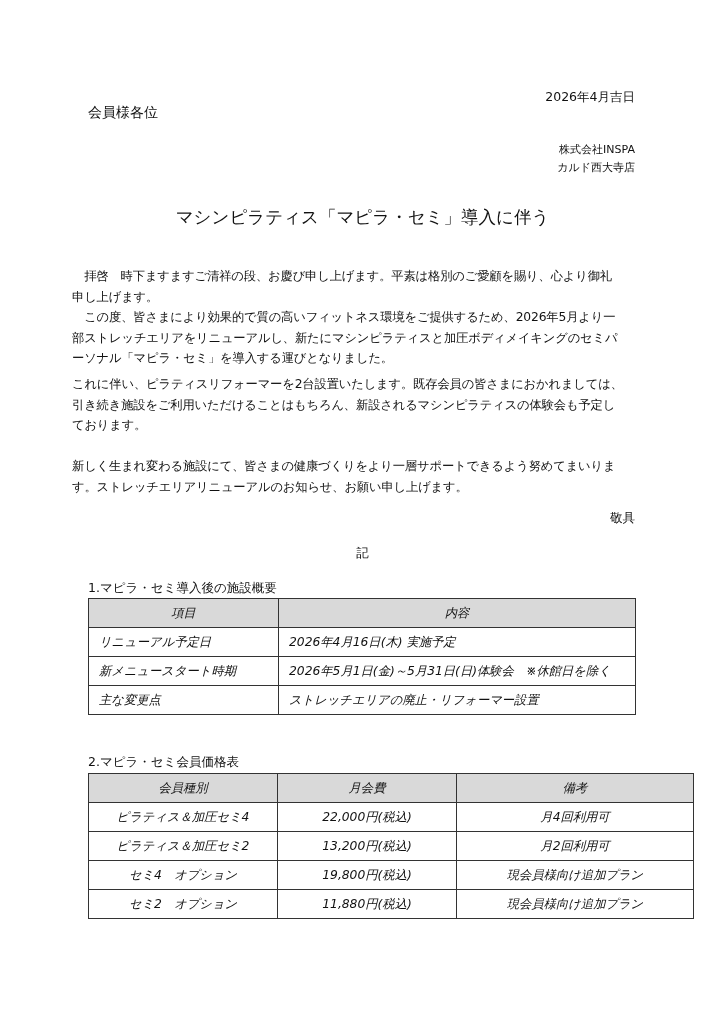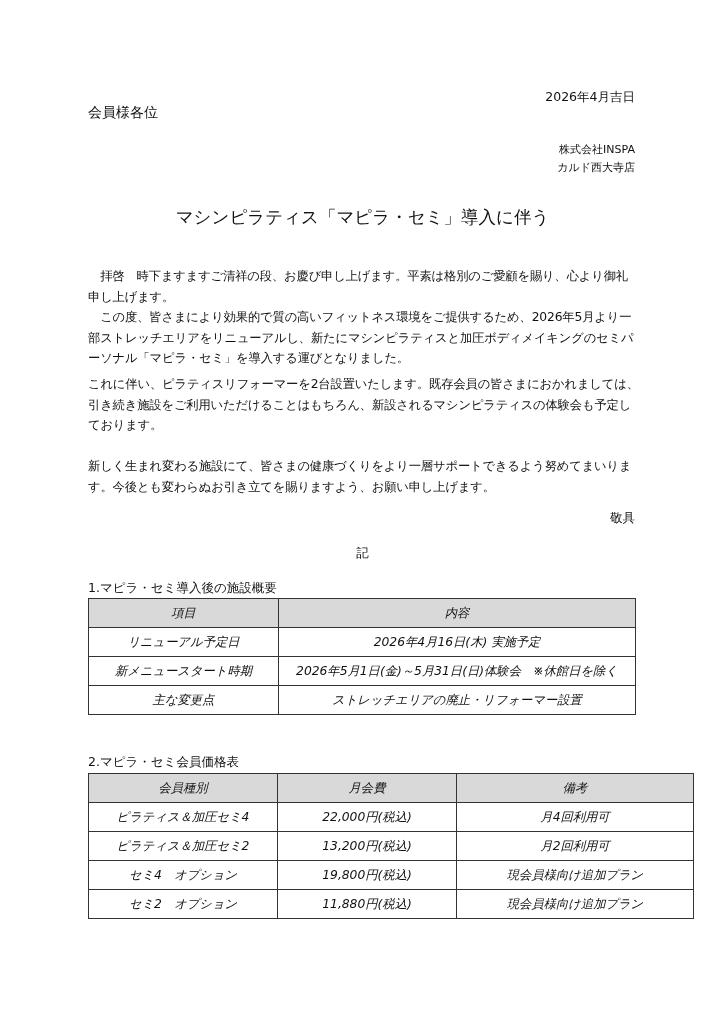--- a/index.html
+++ b/index.html
@@ -7,35 +7,35 @@
     width: 725px; height: 1024px; position: relative; overflow: hidden;
     font-family: "DejaVu Sans", "Liberation Sans", sans-serif;
     color: #111111; font-size: 12.5px;
   }
   .abs { position: absolute; }
   .right { text-align: right; margin-left: 8px; }
   .date { right: 90px; top: 89px; font-size: 12.5px; }
   .addressee { left: 88px; top: 104px; font-size: 14px; }
   .company { right: 90px; top: 141px; font-size: 11px; line-height: 18px; text-align: right; }
   .title { left: 0; width: 725px; top: 205px; text-align: center; font-size: 17.5px; line-height: 25px; }
-  .body-text { left: 88px; width: 552px; font-size: 12.3px; line-height: 20.5px; letter-spacing: -0.15px; }
+  .body-text { left: 72px; width: 552px; font-size: 12.3px; line-height: 20.5px; letter-spacing: -0.15px; }
   .p1 { top: 266px; }
   .p2 { top: 374px; }
   .p3 { top: 456px; }
   .closing { right: 90px; top: 510px; font-size: 12.5px; }
   .ki { left: 0; width: 725px; text-align: center; top: 545px; font-size: 12.5px; }
   .sec-title { left: 88px; font-size: 12.5px; }
   .sec1 { top: 580px; }
   .sec2 { top: 754px; }
   table { position: absolute; border-collapse: collapse; font-size: 12.3px; }
   td, th { border: 1.5px solid #333; padding: 0 10px; height: 28px; font-weight: normal; font-style: italic; }
   th { background: #d9d9d9; text-align: center; }
   .t1 { left: 88px; top: 598px; width: 548px; }
   .t1 .c1 { width: 169px; }
-  .t1 td { text-align: center; }
+  .t1 td { text-align: left; }
   .t2 { left: 88px; top: 773px; width: 606px; }
   .t2 td { text-align: center; }
   .t2 .c1 { width: 168px; }
   .t2 .c2 { width: 158px; }
 </style>
 </head>
 <body>
 
 <div class="abs date right">2026年4月吉日</div>
 <div class="abs addressee">会員様各位</div>
@@ -46,21 +46,21 @@
 
 <div class="abs title">
   <div>マシンピラティス「マピラ・セミ」導入に伴う</div>
 </div>
 
 <div class="abs body-text p1">
   <div>　拝啓　時下ますますご清祥の段、お慶び申し上げます。平素は格別のご愛顧を賜り、心より御礼申し上げます。</div>
   <div>　この度、皆さまにより効果的で質の高いフィットネス環境をご提供するため、2026年5月より一部ストレッチエリアをリニューアルし、新たにマシンピラティスと加圧ボディメイキングのセミパーソナル「マピラ・セミ」を導入する運びとなりました。</div>
 </div>
 <div class="abs body-text p2">これに伴い、ピラティスリフォーマーを2台設置いたします。既存会員の皆さまにおかれましては、引き続き施設をご利用いただけることはもちろん、新設されるマシンピラティスの体験会も予定しております。</div>
-<div class="abs body-text p3">新しく生まれ変わる施設にて、皆さまの健康づくりをより一層サポートできるよう努めてまいります。今後とも変わらぬお引き立てを賜りますよう、お願い申し上げます。</div>
+<div class="abs body-text p3">新しく生まれ変わる施設にて、皆さまの健康づくりをより一層サポートできるよう努めてまいります。ストレッチエリアリニューアルのお知らせ、お願い申し上げます。</div>
 
 <div class="abs closing">敬具</div>
 <div class="abs ki">記</div>
 
 <div class="abs sec-title sec1">1.マピラ・セミ導入後の施設概要</div>
 <table class="t1">
   <tbody>
       <tr>
     <th class="c1">項目</th>
     <th>内容</th>

